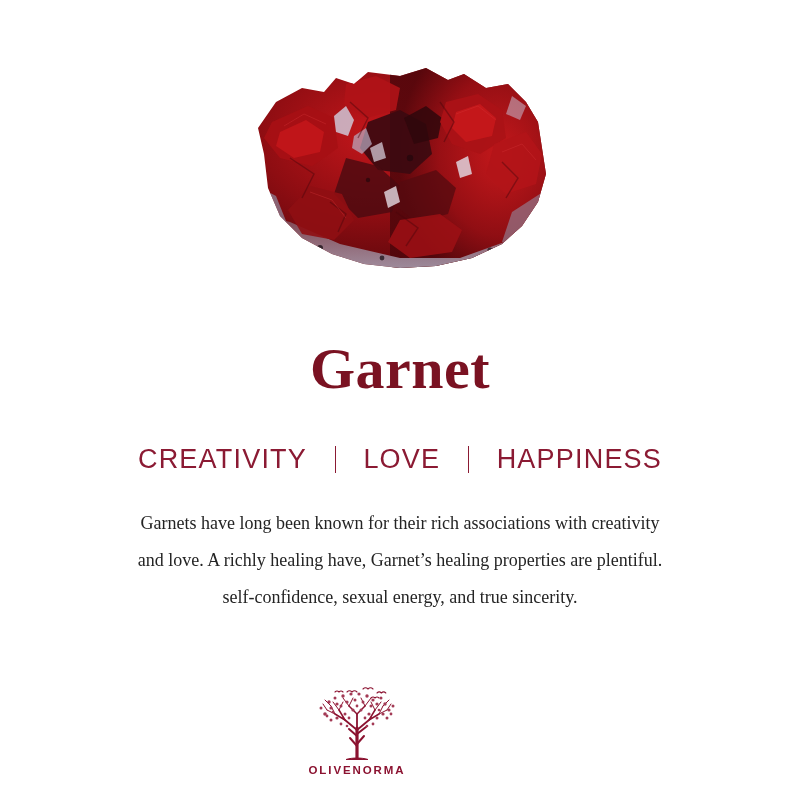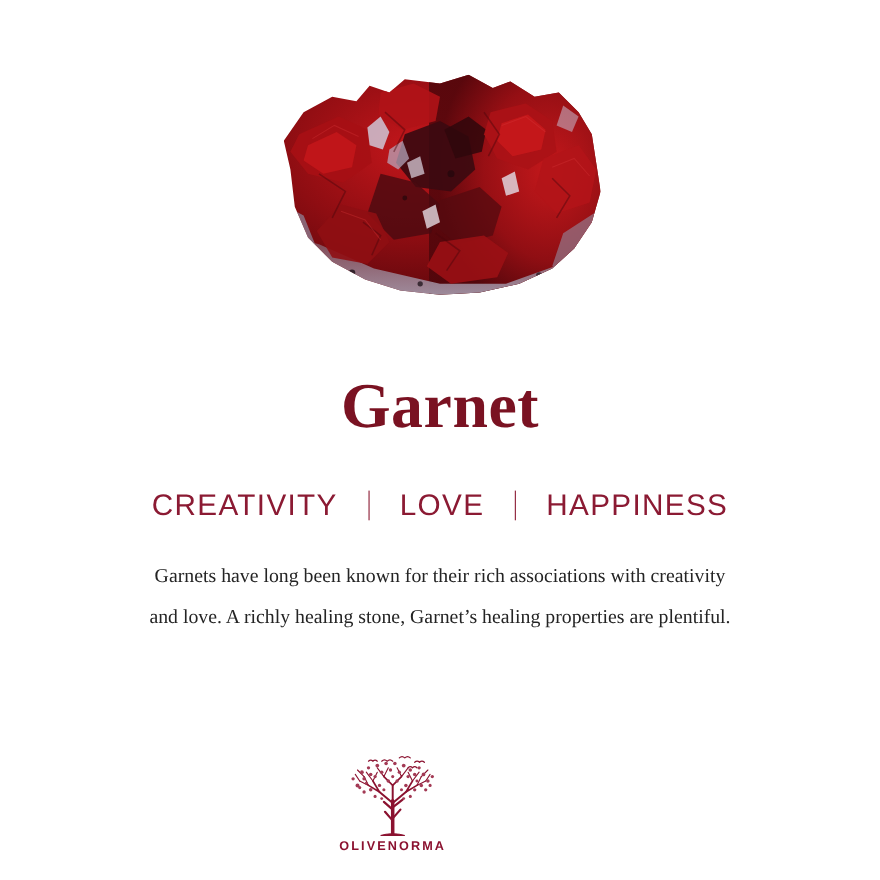--- a/index.html
+++ b/index.html
@@ -198,21 +198,22 @@
   <div class="keywords">
     <span class="kw">CREATIVITY</span>
     <span class="sep"></span>
     <span class="kw">LOVE</span>
     <span class="sep"></span>
     <span class="kw">HAPPINESS</span>
   </div>
 
   <div class="body-text">
     <span class="line">Garnets have long been known for their rich associations with creativity</span>
-    <span class="line">and love. A richly healing stone, Garnet’s healing properties are plentiful.</span>
+    <span class="line">and love. A richly healing have, Garnet’s healing properties are plentiful.</span>
+    <span class="line">self-confidence, sexual energy, and true sincerity.</span>
   </div>
 
   <div class="logo">
     <svg class="logo-mark" viewBox="0 0 92 78" xmlns="http://www.w3.org/2000/svg">
       <g stroke="#8b1230" fill="none" stroke-linecap="round">
 
         <path d="M46,74 L46,44" stroke-width="3.2"></path>
         <path d="M46,74 C42,74 38,74.5 35,75.5 L57,75.5 C54,74.5 50,74 46,74 Z" stroke-width="1" fill="#8b1230"></path>
         <path d="M46,62 L39,54 M46,60 L53,52 M46,52 L38,45 M46,50 L55,43" stroke-width="2"></path>
 

